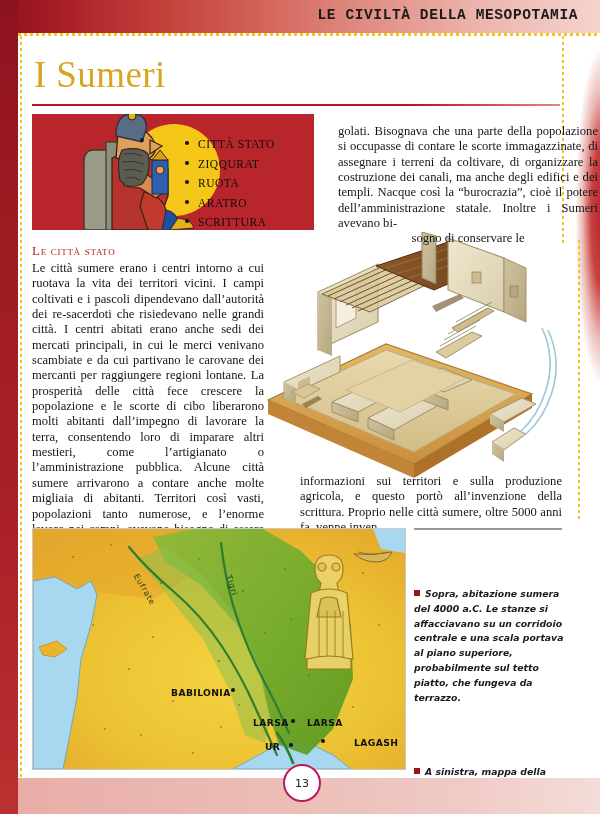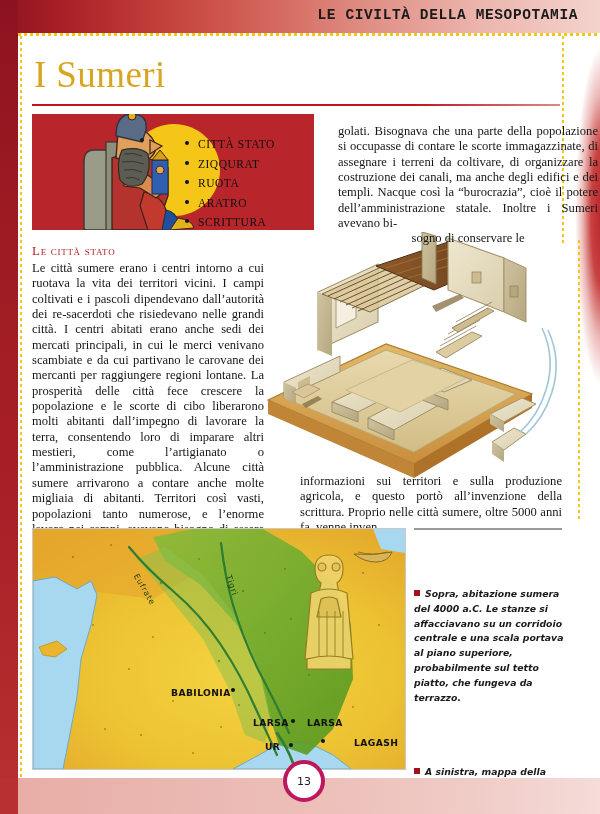--- a/index.html
+++ b/index.html
@@ -68,21 +68,21 @@
   
   .cap-rule{position:absolute;left:414px;top:528px;width:148px;height:2px;background:#9a9a9a;}
   .cap{position:absolute;width:152px;color:#1a1a1a;font-family:"DejaVu Sans",sans-serif;
     font-style:italic;font-weight:600;font-size:9.3px;line-height:14.8px;margin-top:47px;}
   .cap1{left:414px;top:540px;}
   .cap2{left:414px;top:718px;}
   .cap .sq{display:inline-block;width:6px;height:6px;background:#a3121c;margin-right:5px;vertical-align:1px;}
 
   
   .folio{position:absolute;left:283px;bottom:12px;width:34px;height:34px;border-radius:50%;
-    background:#ffffff;border:4px solid #be185d;display:flex;align-items:center;justify-content:center;
+    background:#ffffff;border:2px solid #be185d;display:flex;align-items:center;justify-content:center;
     font-family:"DejaVu Sans",sans-serif;font-size:11px;color:#222;}
 </style>
 </head>
 <body>
 
 <div id="page">
 
   <div class="top-band"></div>
   <div class="top-dots"></div>
   <div class="right-blob"></div>

